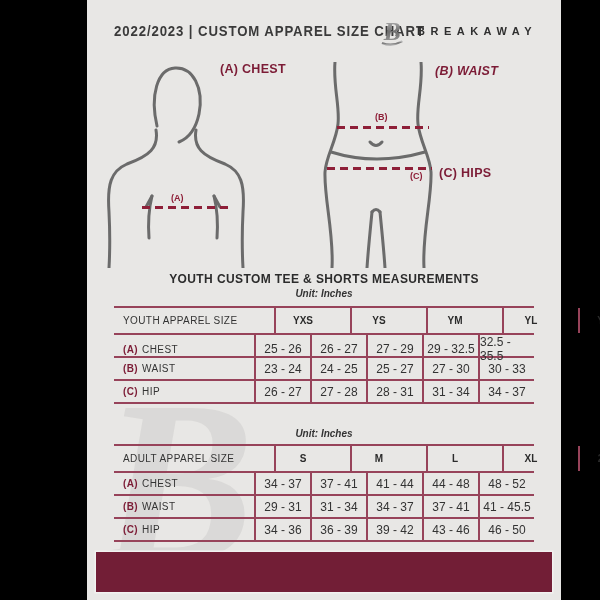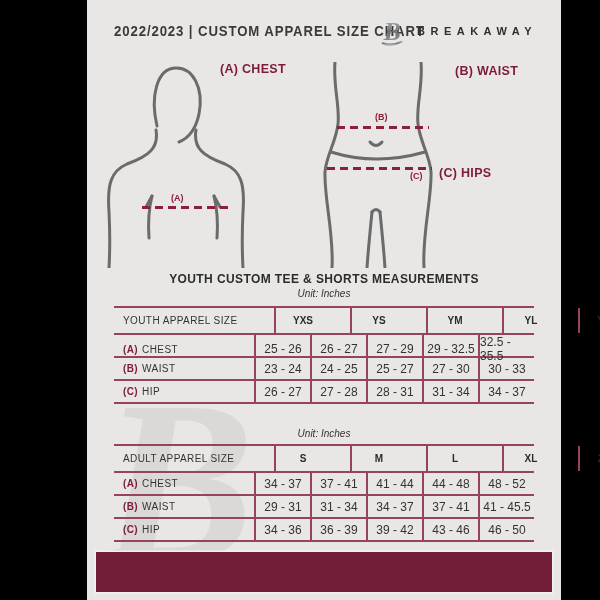--- a/index.html
+++ b/index.html
@@ -56,30 +56,30 @@
   .marker-c{left:323px;top:171px;}
   .m-head{
     position:absolute;font-size:12.5px;font-weight:bold;color:var(--maroon);
     letter-spacing:0.3px;
   }
   .m-desc{
     position:absolute;font-size:9.5px;font-style:italic;color:var(--maroon-soft);
     line-height:1.38;white-space:pre-line;
   }
   .chest-head{left:133px;top:62px;}   .chest-desc{left:133px;top:84px;width:110px;}
-  .waist-head{left:368px;top:64px;}   .waist-desc{left:352px;top:86px;width:112px;}
+  .waist-head{left:348px;top:64px;font-style:italic;}   .waist-desc{left:352px;top:86px;width:112px;}
   .hips-head{left:352px;top:166px;}   .hips-desc{left:352px;top:188px;width:118px;}
   
   .sec-title{
     position:absolute;width:100%;text-align:center;
     font-size:12px;font-weight:bold;color:#2c2c2c;letter-spacing:0.4px;
   }
   .sec-unit{
     position:absolute;width:100%;text-align:center;
-    font-size:10px;font-style:italic;font-weight:normal;color:#333;
+    font-size:10px;font-style:italic;font-weight:bold;color:#333;
   }
   .youth-title{top:272px;} .youth-unit{top:288px;}
   .adult-title{top:412px;} .adult-unit{top:428px;}
   .size-table{
     position:absolute;left:27px;width:420px;border-top:2px solid var(--line);
     z-index:2;
   }
   .youth-table{top:306px;} .adult-table{top:444px;}
   .t-row{
     display:grid;grid-template-columns:140px repeat(5,56px);

